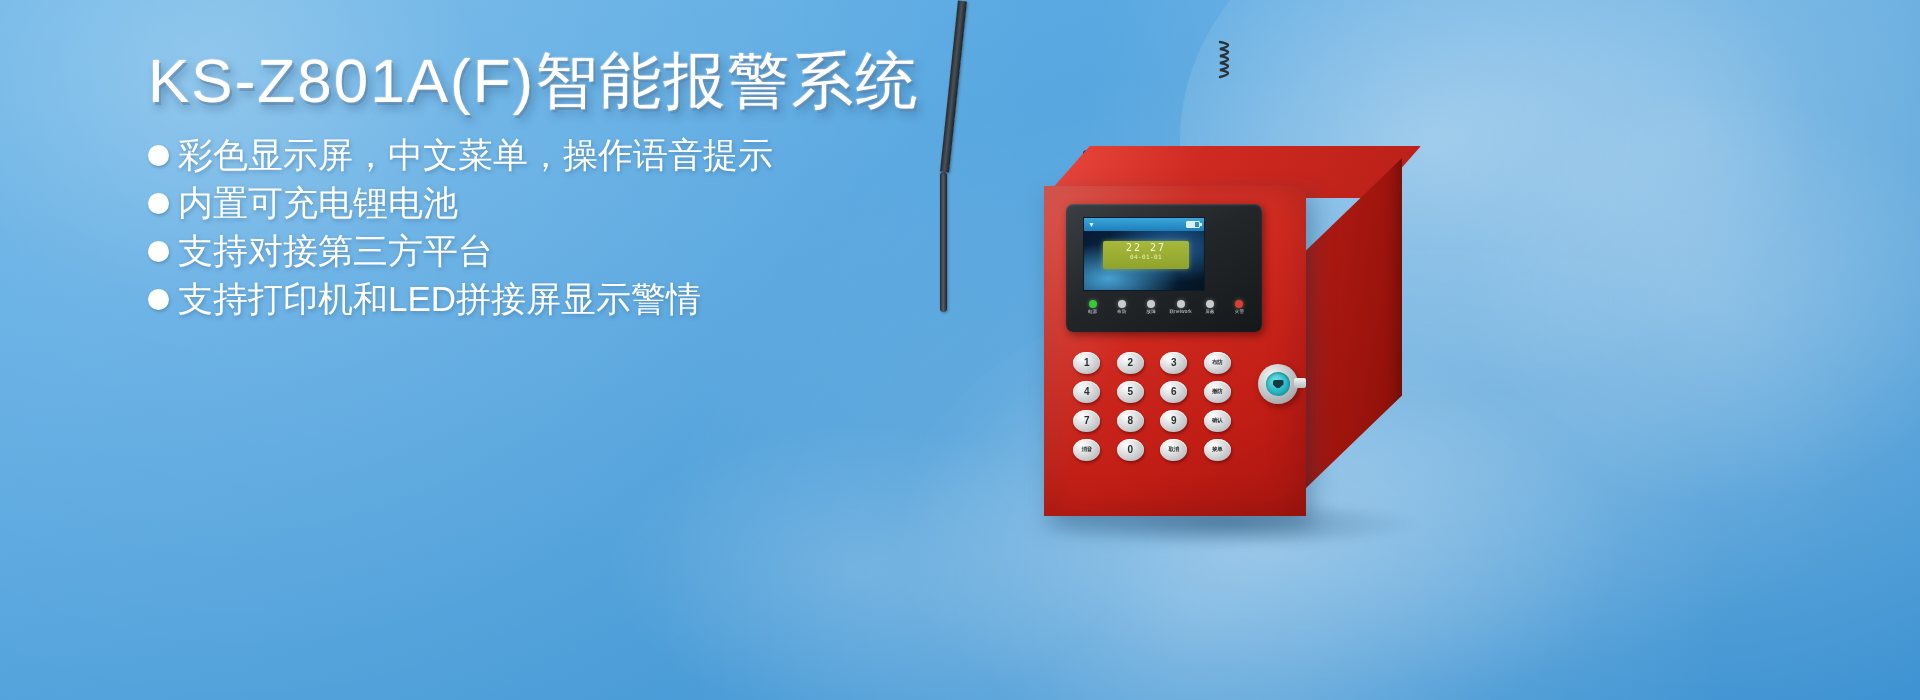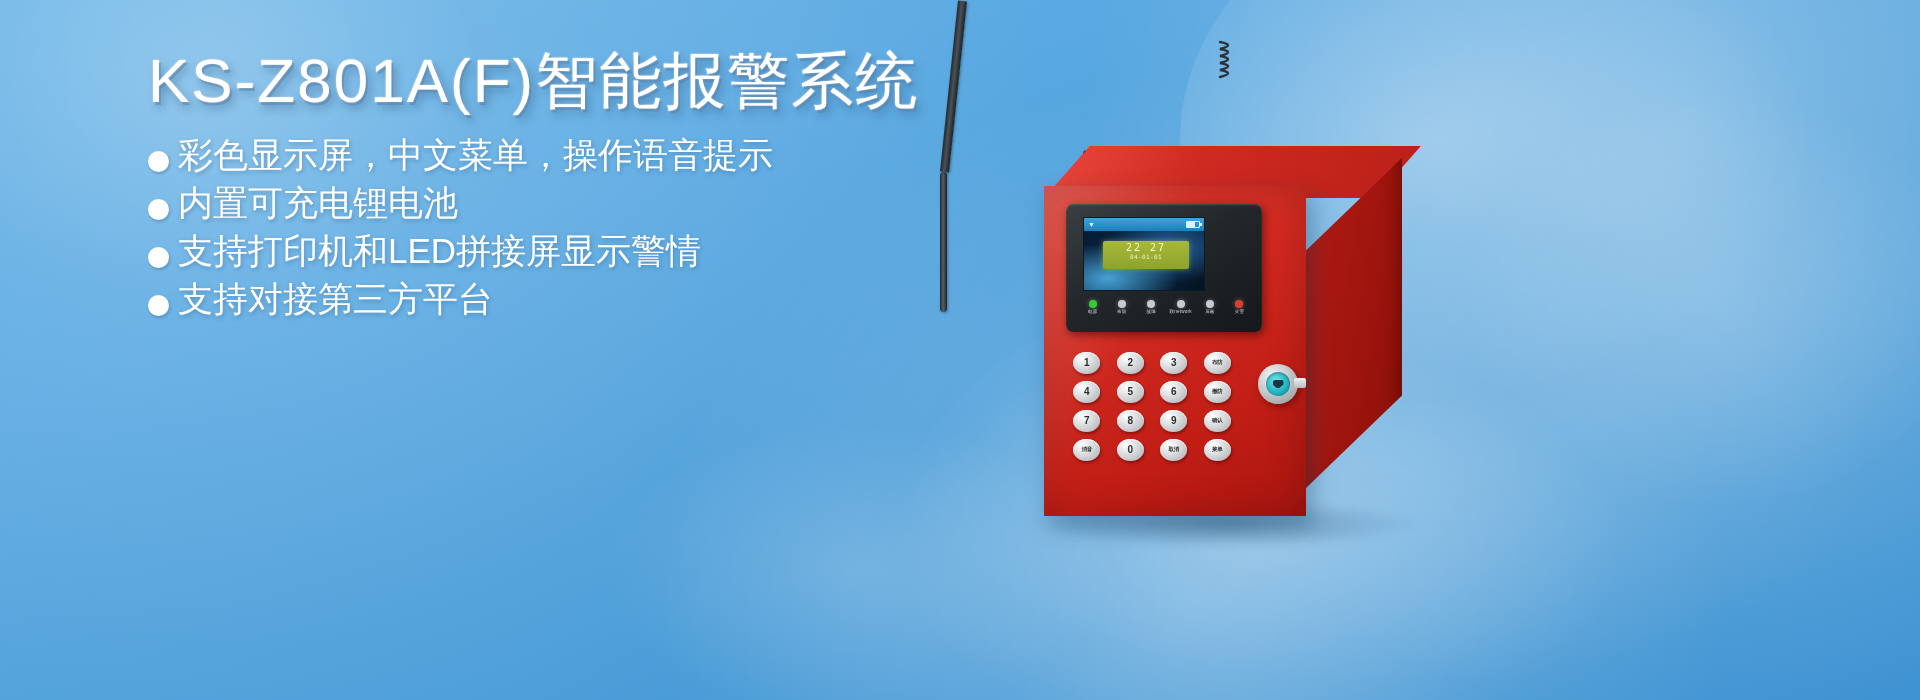--- a/index.html
+++ b/index.html
@@ -41,21 +41,21 @@
   .copy{ position:absolute; left:148px; top:46px; width:820px; }
   .title{
     font-size:62px; font-weight:normal; letter-spacing:2px; color:#ffffff;
     line-height:1.12; white-space:nowrap;
     text-shadow: 2px 3px 0 rgba(90,130,170,.55),
                  4px 6px 10px rgba(40,80,120,.45),
                  0 0 2px rgba(255,255,255,.9);
   }
   .features{ list-style:none; margin-top:22px; }
   .feature{
-    display:flex; align-items:flex-end;
+    display:flex; align-items:center;
     font-size:35px; color:#ffffff; line-height:1.0;
     margin-bottom:13px; white-space:nowrap;
     text-shadow:1px 2px 4px rgba(40,85,130,.40);
   }
   .bullet{
     width:21px; height:21px; border-radius:50%; background:#ffffff;
     flex:0 0 auto; margin-right:9px; margin-top:2px;
     box-shadow:1px 2px 3px rgba(40,85,130,.35);
   }
   .feature-text{ display:inline-block; }
@@ -227,25 +227,25 @@
       <li class="feature">
         <span class="bullet"></span>
         <span class="feature-text">彩色显示屏，中文菜单，操作语音提示</span>
       </li>
       <li class="feature">
         <span class="bullet"></span>
         <span class="feature-text">内置可充电锂电池</span>
       </li>
       <li class="feature">
         <span class="bullet"></span>
-        <span class="feature-text">支持打印机和LED拼接屏显示警情</span>
+        <span class="feature-text">支持对接第三方平台</span>
       </li>
       <li class="feature">
         <span class="bullet"></span>
-        <span class="feature-text">支持对接第三方平台</span>
+        <span class="feature-text">支持打印机和LED拼接屏显示警情</span>
       </li>
     </ul>
   </div>
 
   <div class="product">
 
     <div class="ant-left"></div>
     <div class="ant-left-base"></div>
     <div class="ant-right"></div>
     <svg class="ant-right-coil" viewBox="0 0 32 52">

